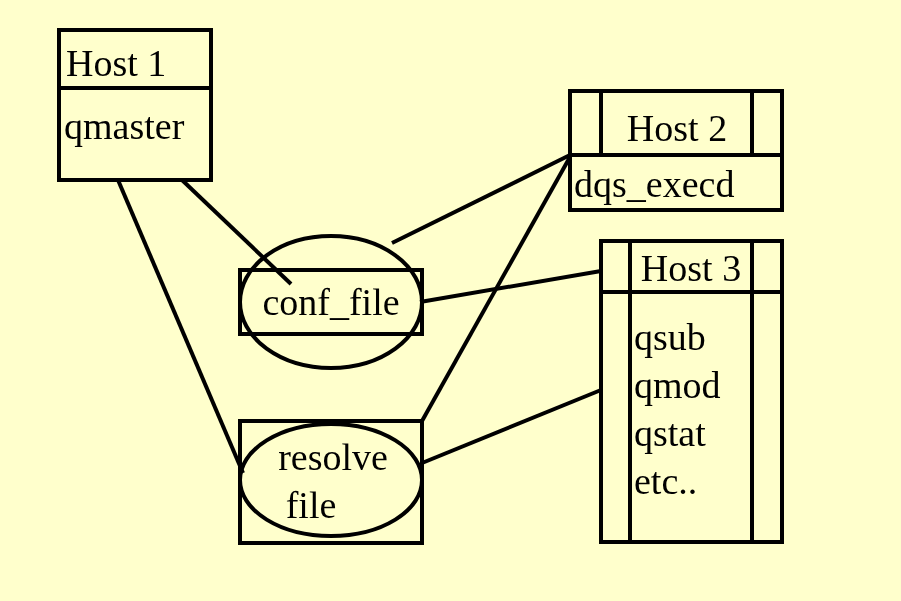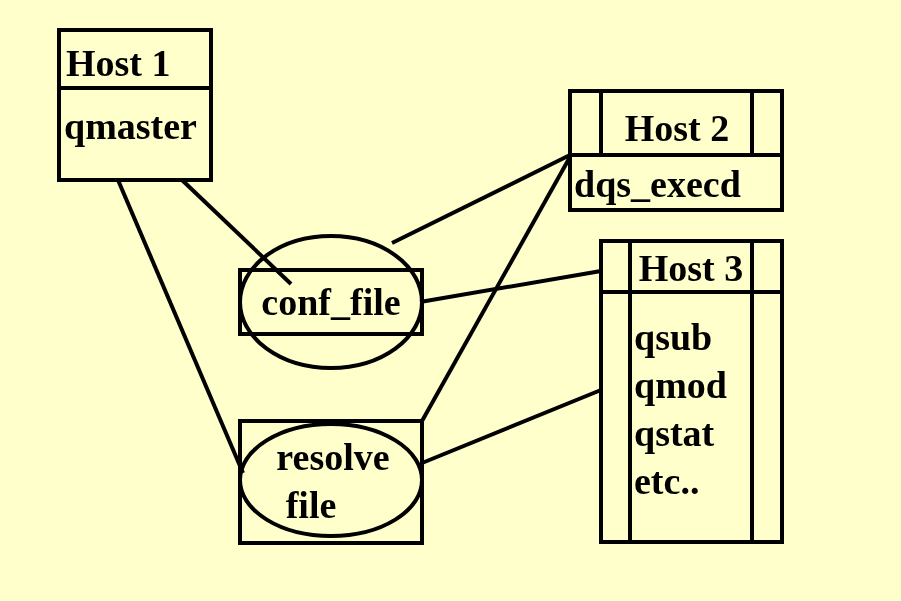--- a/index.html
+++ b/index.html
@@ -10,21 +10,20 @@
     width: 901px;
     height: 601px;
     background: #ffffcc;
     font-family: "Liberation Serif", "DejaVu Serif", serif;
     overflow: hidden;
   }
   #diagram-root {
     position: relative;
     width: 901px;
     height: 601px;
-    font-weight: bold;
   }
   svg#diagram-canvas {
     position: absolute;
     top: 0;
     left: 0;
     width: 901px;
     height: 601px;
     display: block;
   }
   .node-shape {

